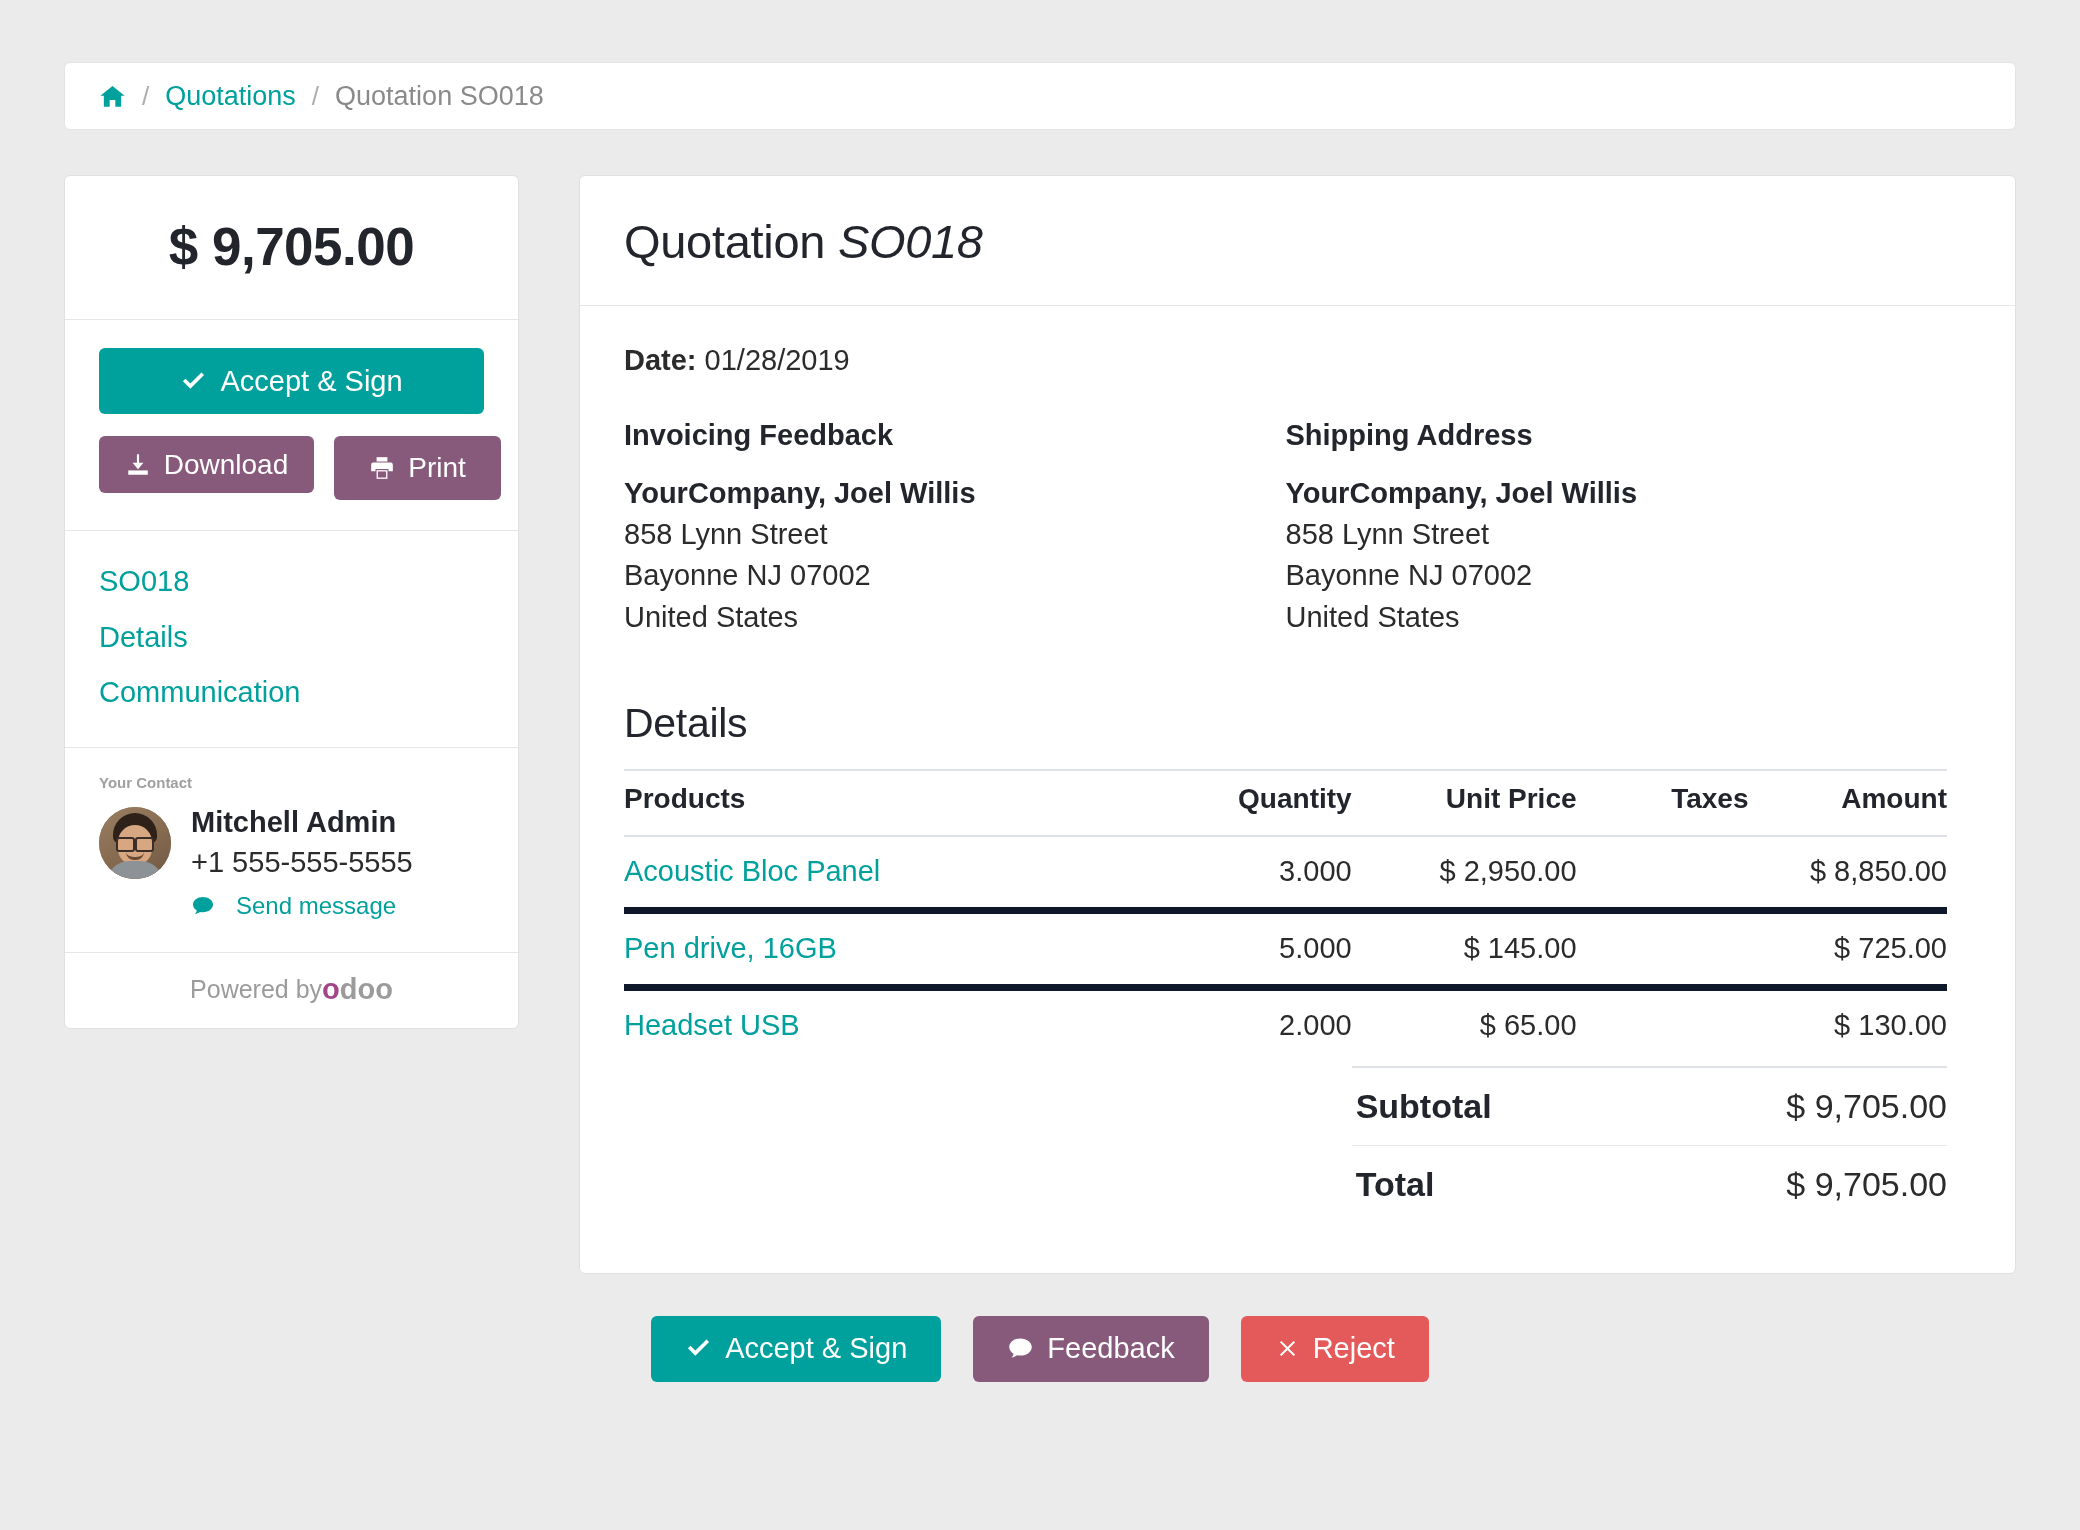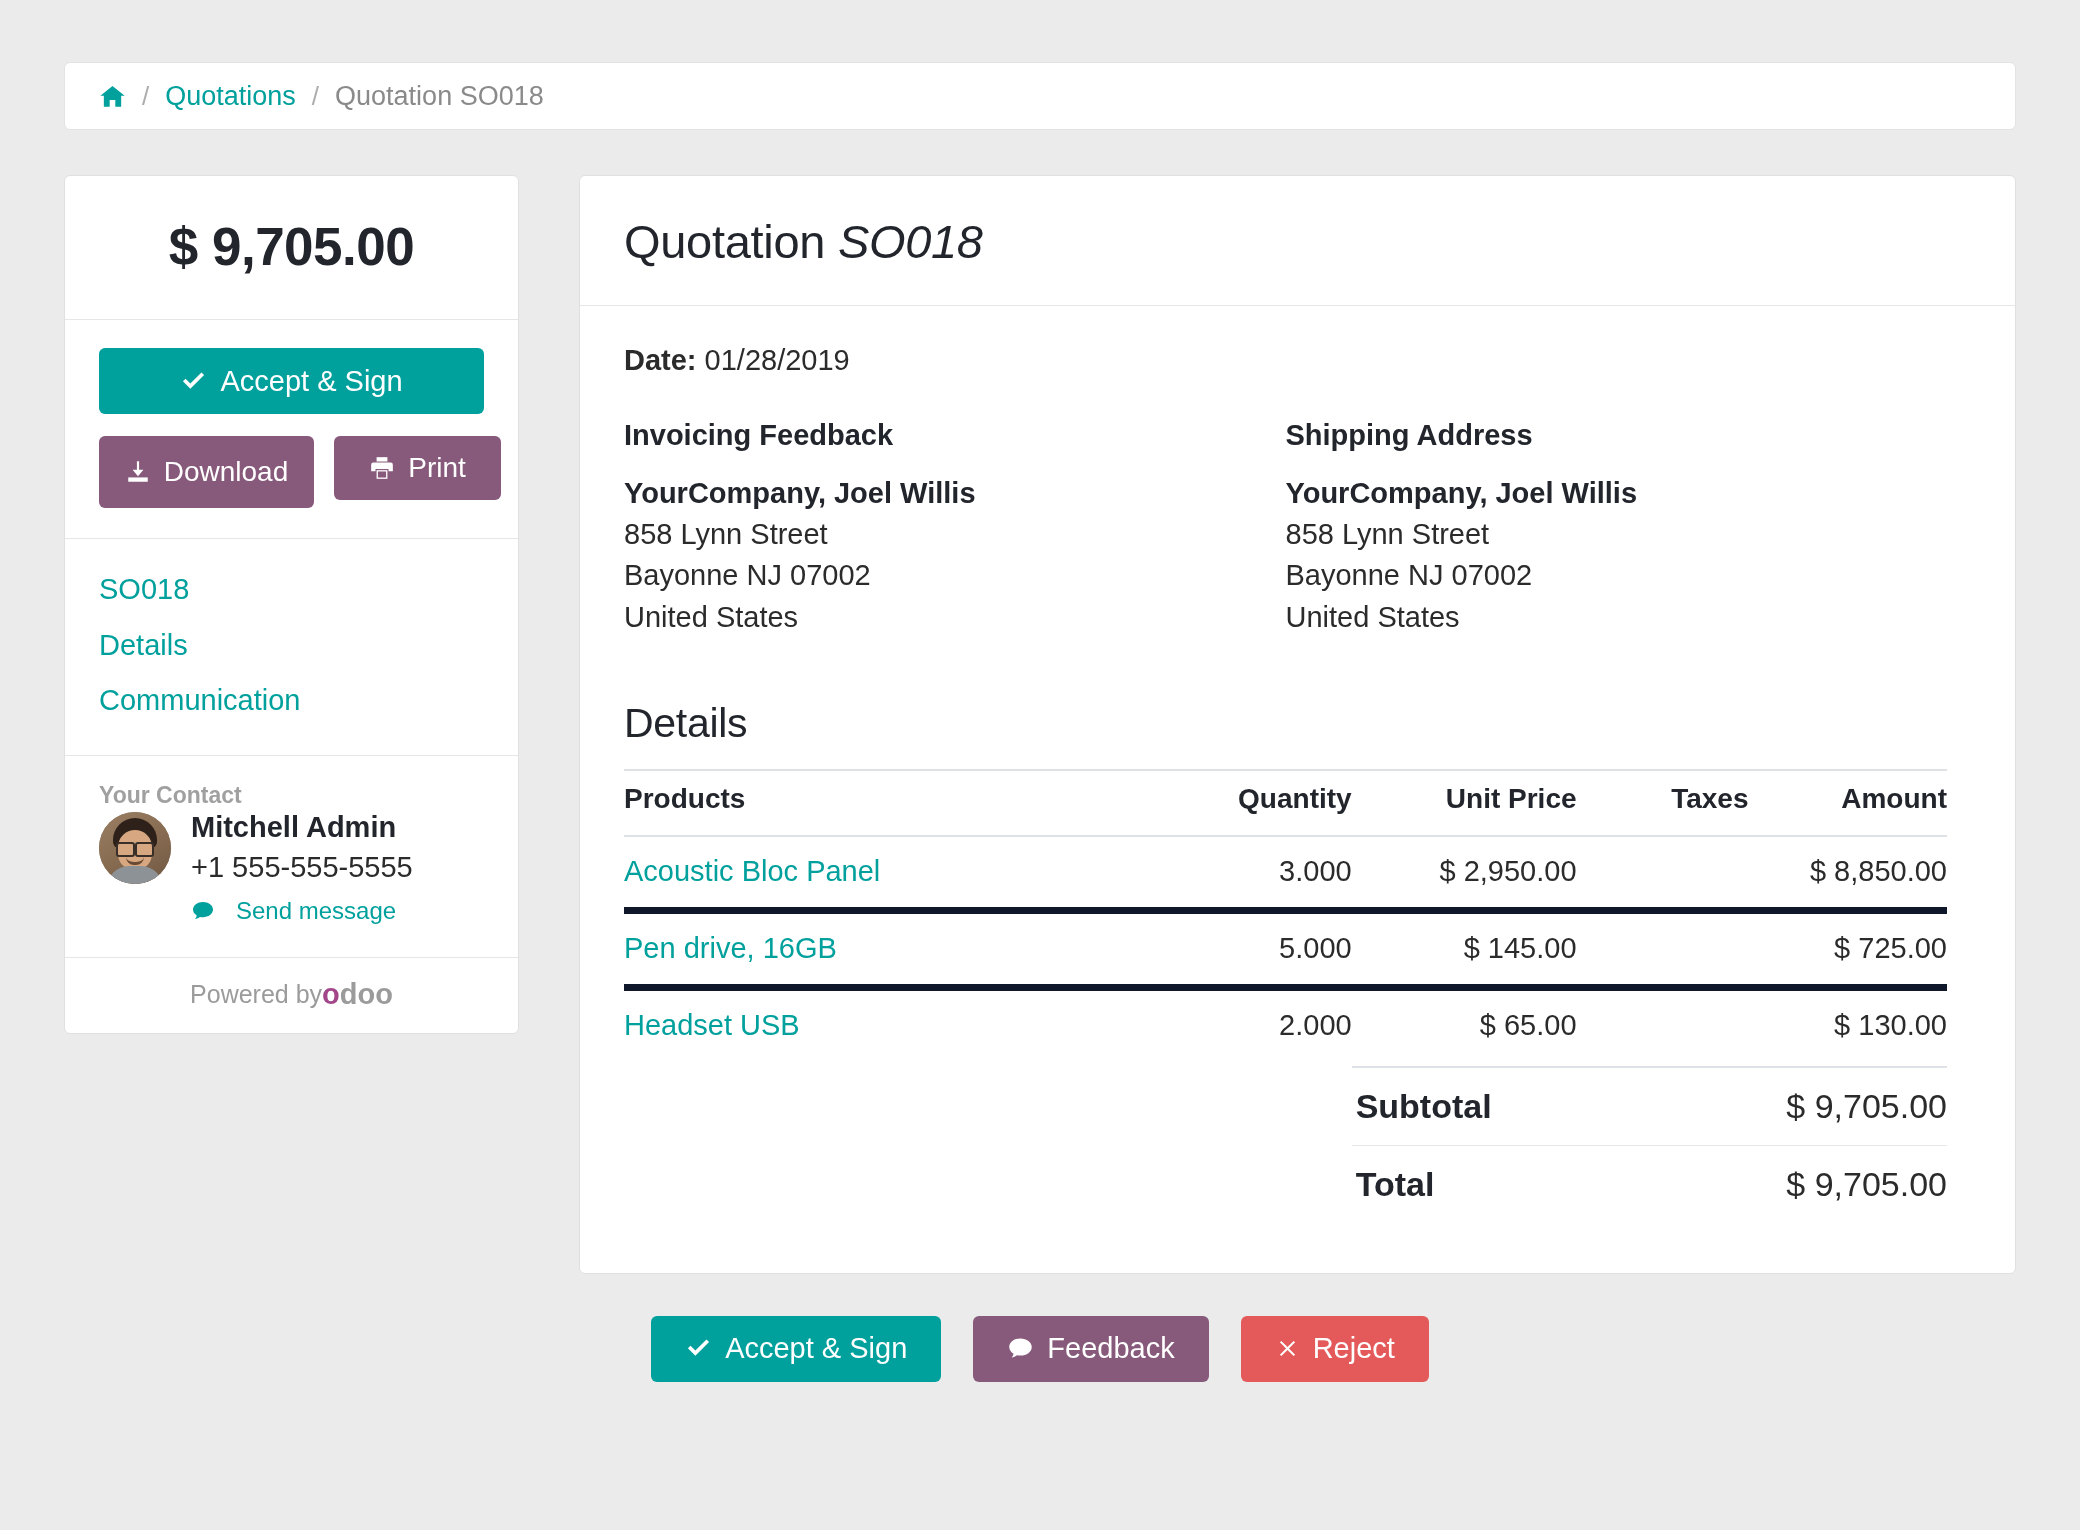--- a/index.html
+++ b/index.html
@@ -103,43 +103,44 @@
   .btn-purple { background: #875a7b; }
   .btn-red    { background: #e45a5a; }
 
   .btn-accept-sidebar {
     width: 100%;
     height: 66px;
     margin-bottom: 22px;
     font-size: 29px;
   }
   .btn-row { display: flex; gap: 20px; }
-  .btn-download { flex: 0 0 215px; height: 72px; }
+  .btn-download { flex: 0 0 215px; height: 57px; }
   .btn-print    { flex: 0 0 167px; height: 64px; }
 
   .sb-links {
     padding: 30px 34px 34px 34px;
     display: flex;
     flex-direction: column;
     gap: 15px;
   }
   .sb-link {
     color: #00a09d;
     font-size: 29px;
     text-decoration: none;
     line-height: 1.4;
   }
 
   .sb-contact {
     padding: 26px 34px 30px 34px;
   }
   .sb-contact-label {
     color: #a0a0a0;
-    font-size: 23px;
+    font-size: 15px;
     font-weight: bold;
+    margin-bottom: 13px;
   }
   .contact-row { display: flex; gap: 20px; align-items: flex-start; }
   .avatar {
     width: 72px; height: 72px;
     flex: 0 0 72px;
     border-radius: 50%;
     overflow: hidden;
     background: #8c7560;
     position: relative;
     margin-top: 3px;

